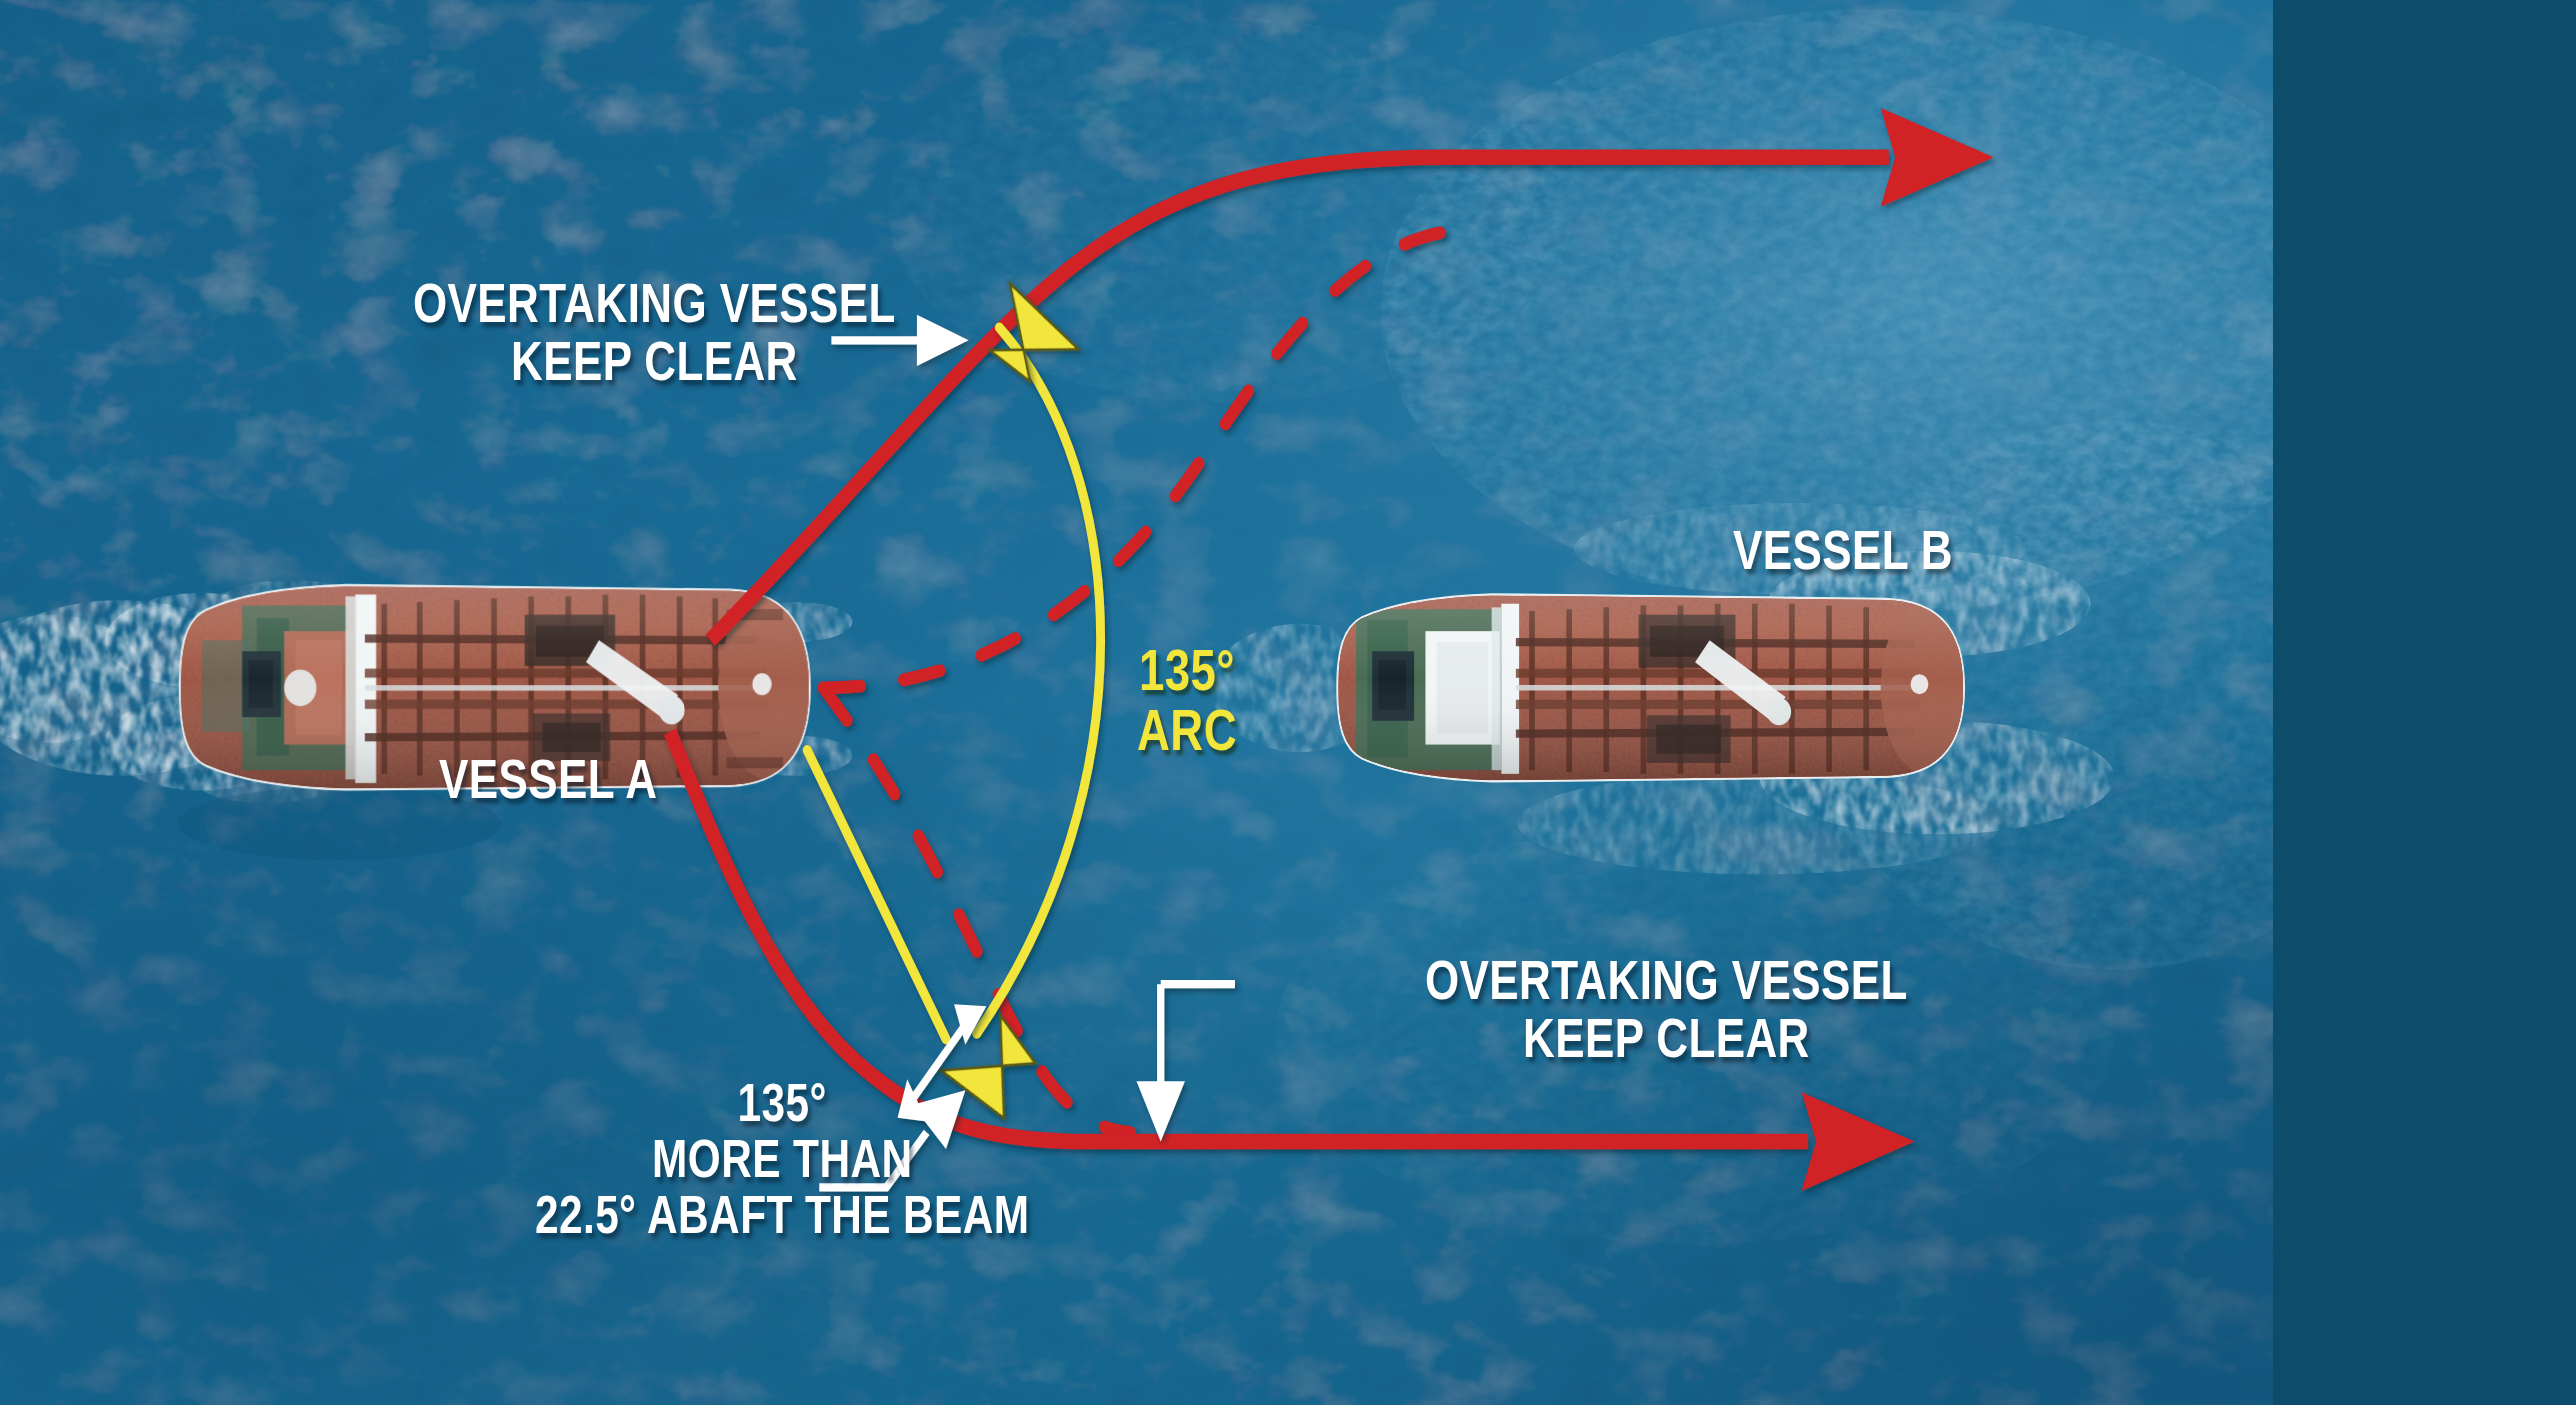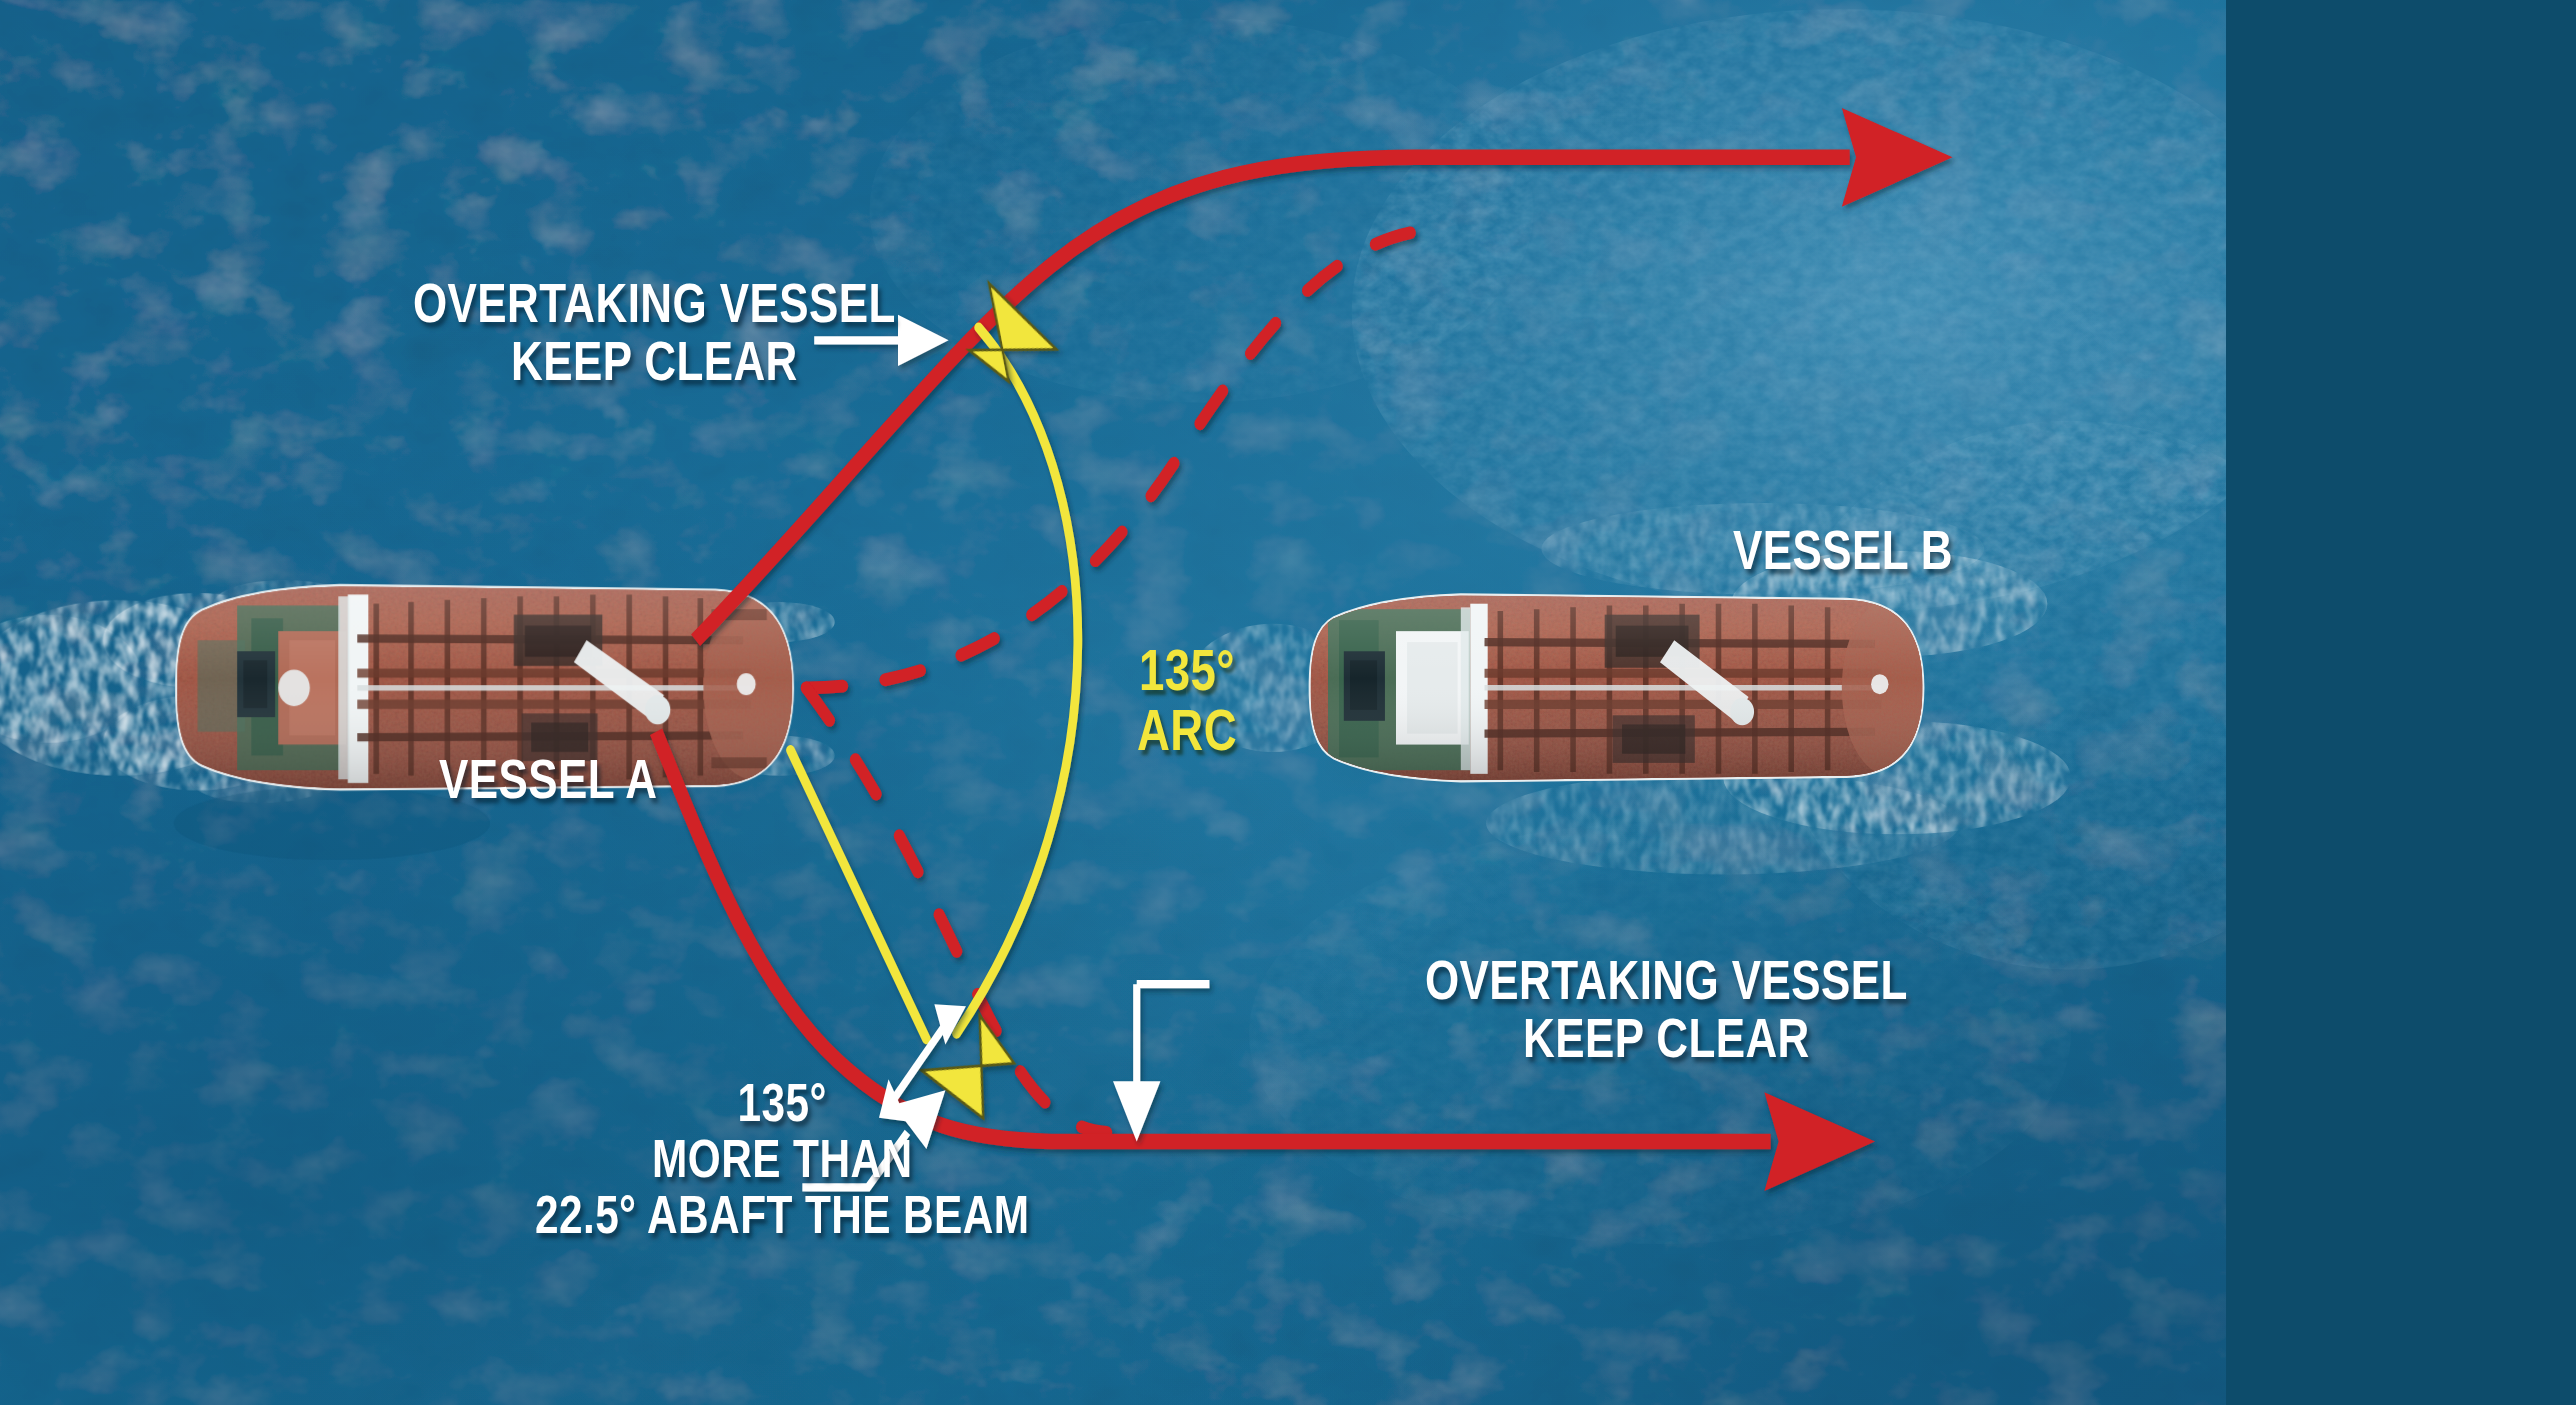--- a/index.html
+++ b/index.html
@@ -8,20 +8,21 @@
     padding: 0;
     background: #0d4c6b;
   }
   #stage {
     position: relative;
     width: 2226px;
     height: 1405px;
     overflow: hidden;
     font-family: "Liberation Sans", "DejaVu Sans", sans-serif;
     background: #16658d;
+    padding-left: 47px;
   }
   #scene { position: absolute; inset: 0; width: 100%; height: 100%; display: block; }
 
   .dlabel {
     position: absolute;
     color: #ffffff;
     font-family: "Liberation Sans", "DejaVu Sans", sans-serif;
     font-weight: 700;
     letter-spacing: 0.5px;
     line-height: 1.06;

